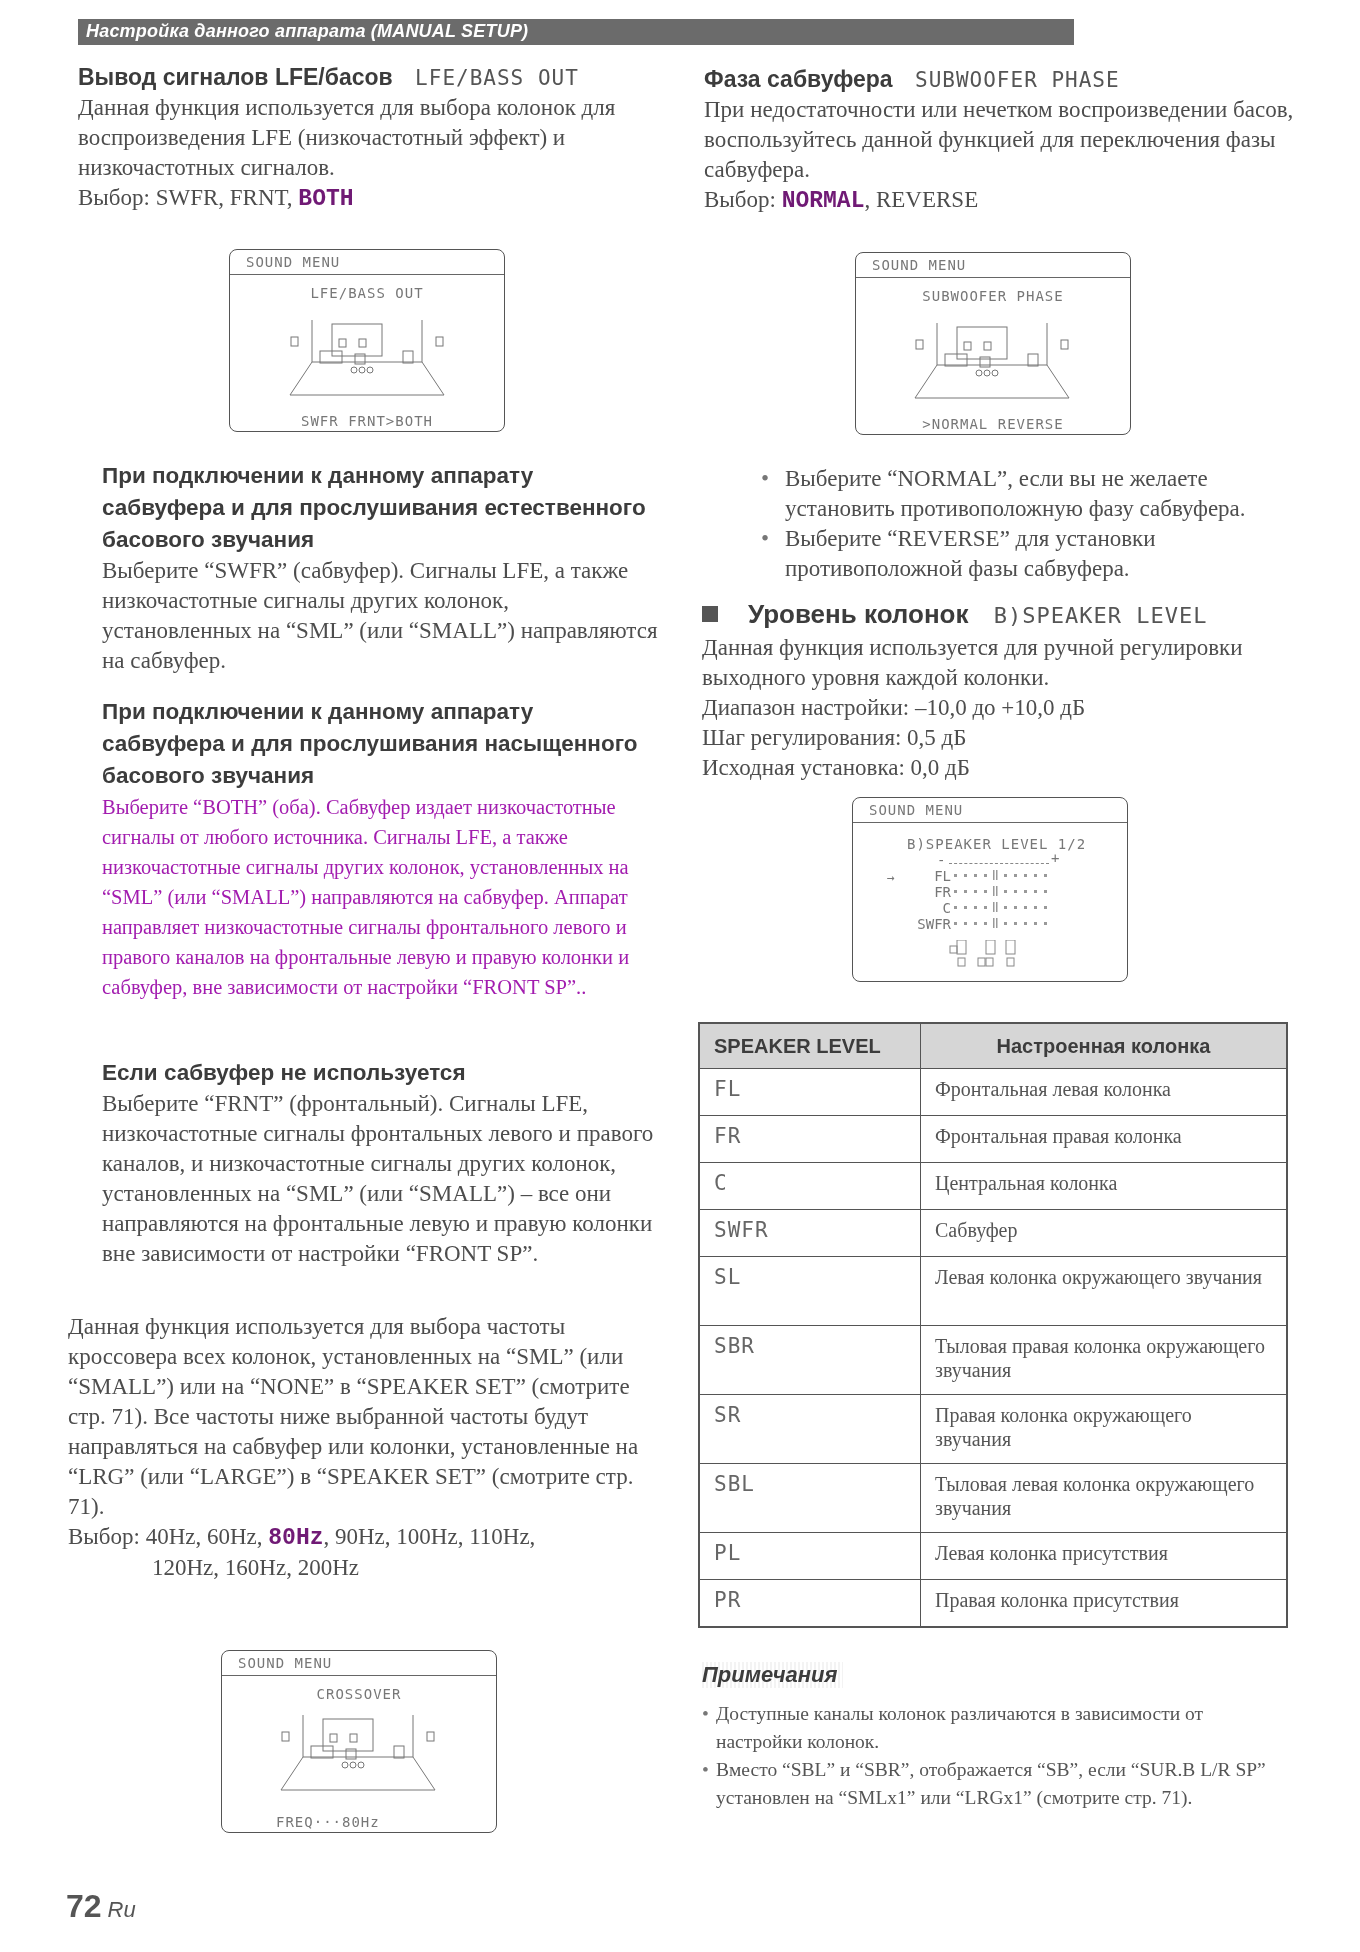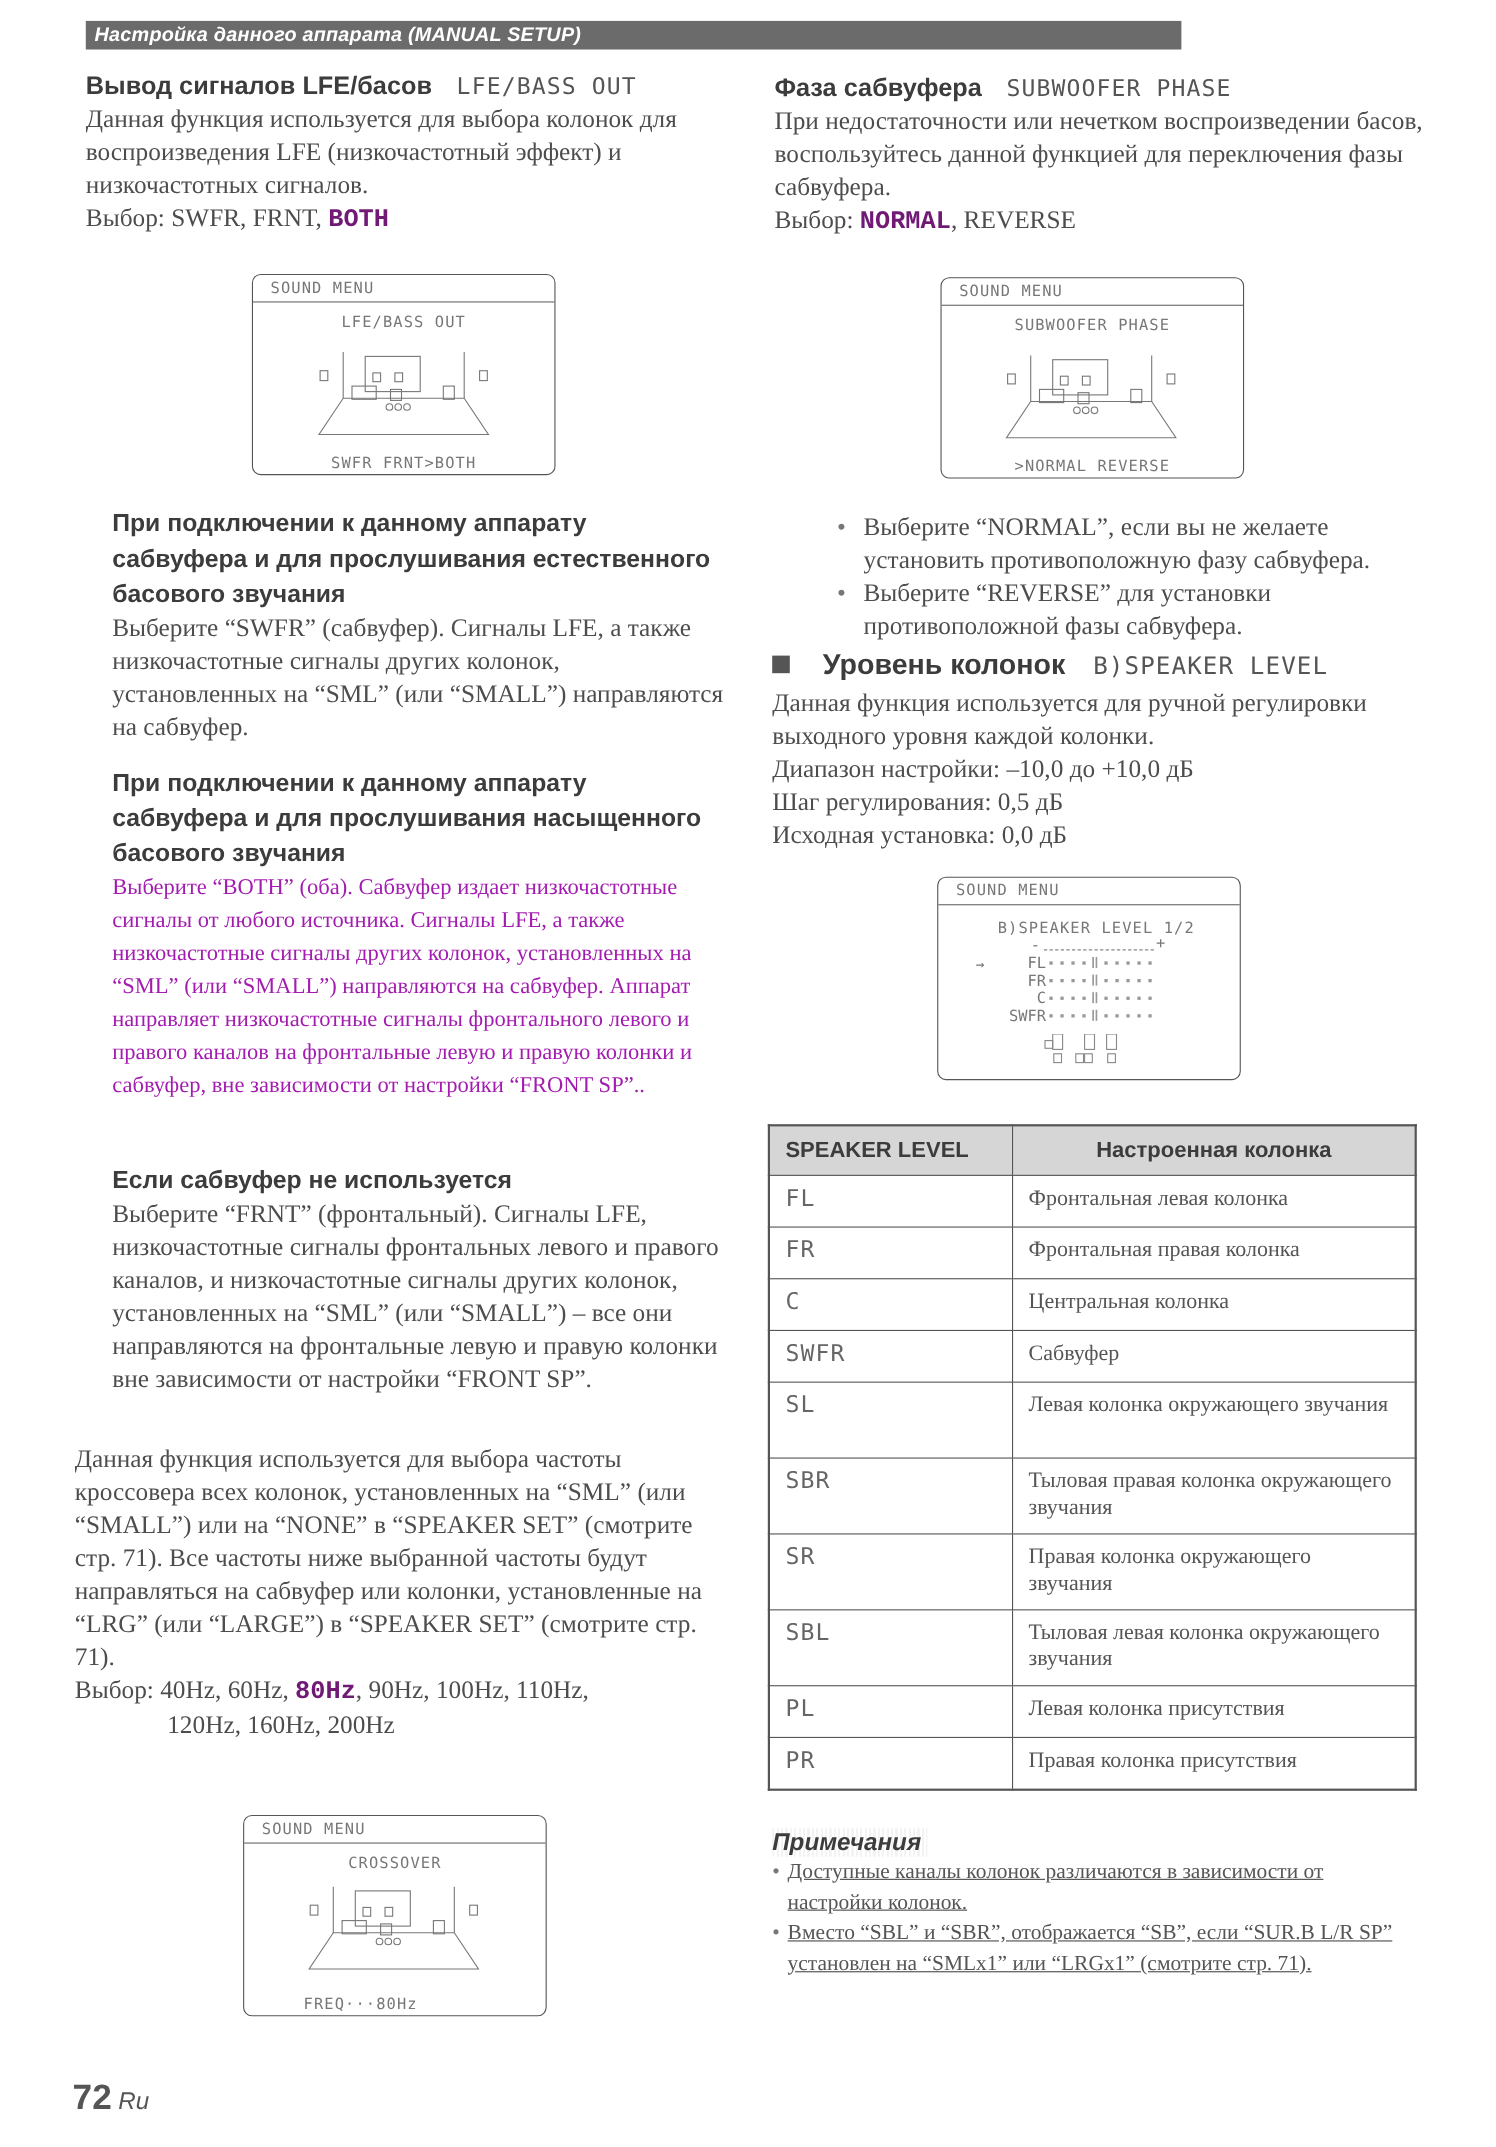--- a/index.html
+++ b/index.html
@@ -198,21 +198,21 @@
 </div>
 
 <div class="abs" style="left:745px; top:448px; width:560px;">
   <ul class="bullets body-text">
     <li>Выберите “NORMAL”, если вы не желаете установить противоположную фазу сабвуфера.</li>
     <li>Выберите “REVERSE” для установки противоположной фазы сабвуфера.</li>
   </ul>
 </div>
 
 <div class="abs" style="left:702px; top:587px; width:600px;">
-  <div class="h-sans" style="font-size:26px; line-height:34px;">
+  <div class="h-sans" style="font-size:26px; line-height:34px;margin-top:10px;">
     <span class="square-bullet"></span><span>Уровень колонок</span>
     <span class="lcd" style="margin-left:18px; font-size:22px;">B)SPEAKER LEVEL</span>
   </div>
   <p class="body-text">Данная функция используется для ручной регулировки выходного уровня каждой колонки.</p>
   <p class="body-text">Диапазон настройки: –10,0 до +10,0 дБ</p>
   <p class="body-text">Шаг регулирования: 0,5 дБ</p>
   <p class="body-text">Исходная установка: 0,0 дБ</p>
 </div>
 
 <div class="lcd-box" style="left:852px; top:797px; width:274px; height:183px;">
@@ -308,21 +308,21 @@
       </tr>
     <tr class="single">
         <td class="code">PR</td>
         <td>Правая колонка присутствия</td>
       </tr>
   </tbody>
 </table>
 
 <div class="abs" style="left:702px; top:1662px; width:590px;">
   <div class="notes-title">Примечания</div>
-  <ul class="notes" style="text-decoration:underline;">
+  <ul class="notes" style="margin-top:12px;">
     <li>Доступные каналы колонок различаются в зависимости от настройки колонок.</li>
     <li>Вместо “SBL” и “SBR”, отображается “SB”, если “SUR.B L/R SP” установлен на “SMLx1” или “LRGx1” (смотрите стр. 71).</li>
   </ul>
 </div>
 
 <div class="abs" style="left:66px; top:1888px;">
   <span class="page-num">72</span><span class="page-lang">Ru</span>
 </div>
 
 </body></html>

